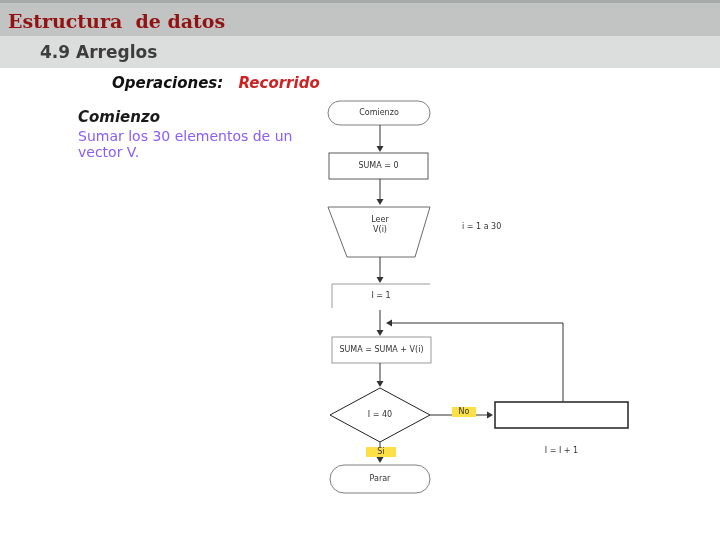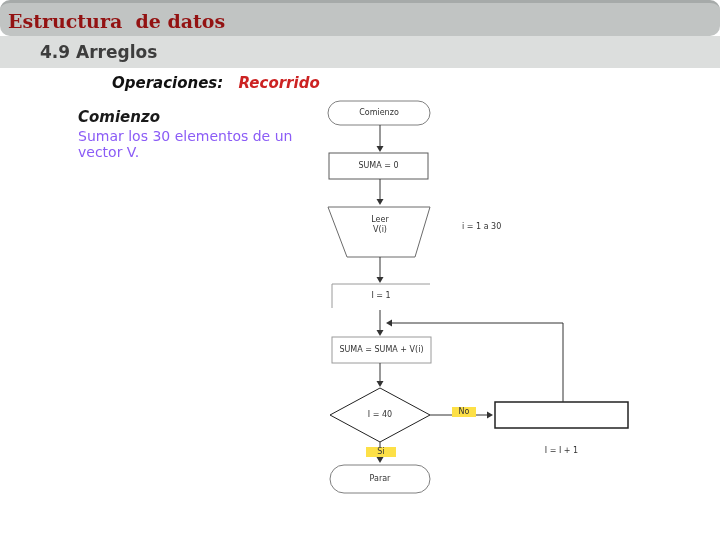--- a/index.html
+++ b/index.html
@@ -3,21 +3,21 @@
 <meta charset="utf-8">
 <style>
   html,body{margin:0;padding:0;background:#ffffff;}
   .slide{
     position:relative;width:720px;height:540px;background:#ffffff;
     font-family:"DejaVu Sans",sans-serif;overflow:hidden;
   }
   
   .bar1{
     position:absolute;left:0;top:0;width:720px;height:36px;
-    background:#c1c4c3;border-top:3px solid #a6aaa9;box-sizing:border-box;border-radius:10px;
+    background:#c1c4c3;border-top:3px solid #a6aaa9;box-sizing:border-box;
   }
   .bar1 .title{
     position:absolute;left:8px;top:2px;line-height:32px;
     font-family:"DejaVu Serif","Liberation Serif",serif;
     font-weight:bold;font-size:19px;color:#931212;white-space:pre;
   }
   .bar2{
     position:absolute;left:0;top:36px;width:720px;height:32px;
     background:#dcdedd;
   }

